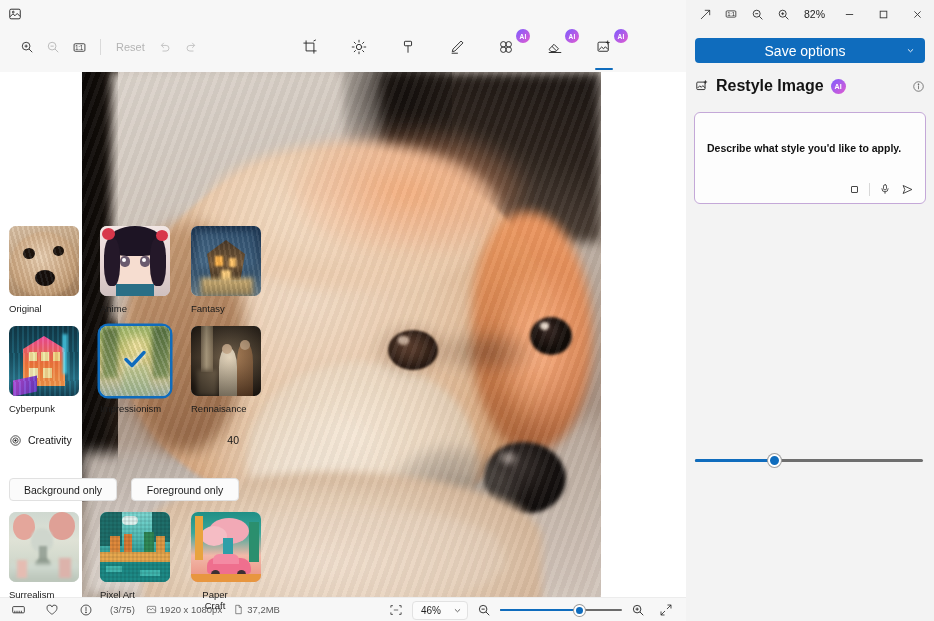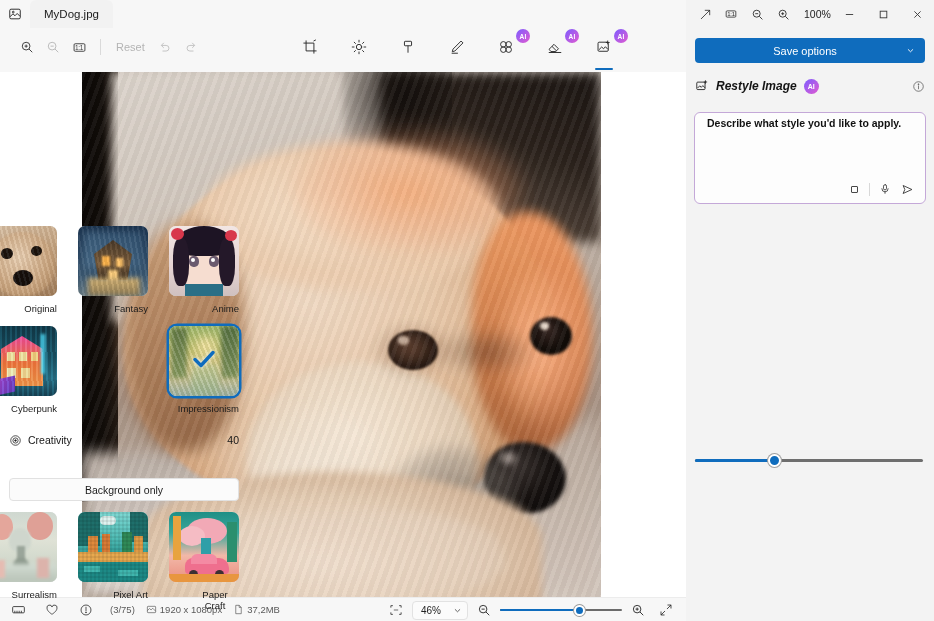--- a/index.html
+++ b/index.html
@@ -135,51 +135,51 @@
     width: 34px; height: 28px; display: flex; align-items: center; justify-content: center;
     color: #3a3a3a; cursor: pointer;
   }
 
   .actions {
     position: absolute; left: 0; top: 38px; width: 248px;
     display: flex; gap: 10px; padding: 0 9px;
   }
   .btn-primary {
     flex: 1; height: 25px; background: #0f6cbd; color: #fff;
-    border: none; border-radius: 4px; font-size: 11px;
+    border: none; border-radius: 4px; font-size: 14px;
     display: flex; align-items: center; justify-content: center; gap: 0;
     position: relative; cursor: pointer; font-family: inherit;
   }
   .btn-primary .lbl { margin-right: 10px; }
   .btn-secondary {
     flex: 1; height: 25px; background: #fbfbfb; color: #1b1b1b;
     border: 1px solid #e0e0e0; border-radius: 4px; font-size: 10.5px;
     display: flex; align-items: center; justify-content: center;
     cursor: pointer; font-family: inherit;
   }
 
   .section-head {
     position: absolute; left: 0; top: 76px; width: 248px; height: 20px;
     display: flex; align-items: center; padding: 0 9px;
   }
   .sh-icon { color: #1b1b1b; display: flex; align-items: center; margin-right: 7px; }
-  .sh-title { font-size: 12px; font-weight: bold; color: #141414; font-style: italic; }
+  .sh-title { font-size: 16px; font-weight: bold; color: #141414; }
   .sh-ai {
     width: 15px; height: 15px; border-radius: 50%; margin-left: 7px;
     background: linear-gradient(135deg, #7b5cff 0%, #b05ce8 50%, #e05ad0 100%);
     color: #fff; font-size: 7px; font-weight: bold;
     display: flex; align-items: center; justify-content: center;
   }
   .sh-info { margin-left: auto; color: #505050; display: flex; align-items: center; cursor: pointer; }
 
   .promptbox {
     position: absolute; left: 694px; top: 112px; width: 232px; height: 92px;
     background: #fdfdfd; border: 1px solid #c4a8d8; border-radius: 6px;
   }
-  .pb-strong { position: absolute; left: 12px; top: 4px; font-size: 10.5px; font-weight: bold; color: #111; }
+  .pb-strong { position: absolute; left: 12px; top: 29px; font-size: 10.5px; font-weight: bold; color: #111; }
   .pb-hint {
     position: absolute; left: 12px; top: 26px; width: 206px;
     font-size: 10.5px; color: #3c3c3c; line-height: 14.5px;
   }
   .pb-tools {
     position: absolute; right: 7px; bottom: 4px; display: flex; align-items: center; gap: 0;
   }
   .pb-btn {
     width: 22px; height: 20px; display: flex; align-items: center; justify-content: center;
     color: #2a2a2a; cursor: pointer; border-radius: 3px;
@@ -187,21 +187,21 @@
   .pb-sep { width: 1px; height: 13px; background: #d8d8d8; margin: 0 4px; }
 
   
   .style-grid {
     position: absolute; left: 0; width: 248px;
     display: flex; justify-content: space-between; padding: 0 9px;
   }
   .style-grid.g1 { top: 226px; }
   .style-grid.g2 { top: 326px; }
   .style-grid.g3 { top: 512px; }
-  .style-item { width: 48px; display: flex; flex-direction: column; align-items: flex-end; cursor: pointer; }
+  .style-item { width: 48px; display: flex; flex-direction: column; align-items: flex-start; cursor: pointer; }
   .thumb {
     position: relative; width: 70px; height: 70px; border-radius: 7px; overflow: hidden;
     background: #ddd;
   }
   .thumb .px { position: absolute; }
   .style-item.selected .thumb {
     box-shadow: 0 0 0 2.5px #0f6cbd; border-radius: 8px;
   }
   .check {
     position: absolute; left: 50%; top: 50%; transform: translate(-50%,-50%);
@@ -244,23 +244,20 @@
   <div class="editor">
 
     <div class="titlebar">
       <div class="app-icon">
         <svg width="14" height="14" viewBox="0 0 16 16" fill="none" stroke="#2b2b2b" stroke-width="1.1">
           <rect x="2" y="2.5" width="12" height="11" rx="1.5"></rect>
           <path d="M2.4 11l3.3-3.2 2.3 2.2 2.5-2.6 3.1 3.1"></path>
           <circle cx="6" cy="5.8" r="1"></circle>
         </svg>
       </div>
-      <div class="tab">
-        <span>MyDog.jpg</span>
-      </div>
     </div>
 
     <div class="toolbar">
       <div class="tb-left">
         <div class="tb-btn">
           <svg width="14" height="14" viewBox="0 0 16 16" fill="none" stroke="#3a3a3a" stroke-width="1.1">
             <circle cx="7" cy="7" r="4.4"></circle>
               <path d="M10.3 10.3L14 14"></path>
               <path d="M5.2 7h3.6M7 5.2v3.6"></path>
           </svg>
@@ -558,21 +555,21 @@
             <path d="M5.2 7h3.6"></path>
         </svg>
       </div>
       <div class="pt-btn">
         <svg width="13" height="13" viewBox="0 0 16 16" fill="none" stroke="#2b2b2b" stroke-width="1.1">
           <circle cx="7" cy="7" r="4.3"></circle>
             <path d="M10.3 10.3L14 14"></path>
             <path d="M5.2 7h3.6M7 5.2v3.6"></path>
         </svg>
       </div>
-      <div class="pt-zoom">100%</div>
+      <div class="pt-zoom">82%</div>
 
       <div class="wincontrols">
         <div class="wc">
           <svg width="11" height="11" viewBox="0 0 12 12" stroke="currentColor" stroke-width="1">
               <path d="M2 6h8"></path>
             </svg>
         </div>
         <div class="wc">
           <svg width="11" height="11" viewBox="0 0 12 12" fill="none" stroke="currentColor" stroke-width="1">
               <rect x="2.4" y="2.4" width="7.2" height="7.2"></rect>
@@ -643,51 +640,51 @@
     <div class="style-item">
       <div class="thumb">
         <div class="px" style="left:0;top:0;width:70px;height:70px;background:linear-gradient(160deg,#d9c2a7 0%,#c6a683 45%,#9f7b58 100%);"></div>
         <div class="px" style="left:2px;top:6px;width:66px;height:64px;border-radius:50% 50% 45% 45%;background:radial-gradient(ellipse at 45% 40%,#e8cfb2 0%,#cda983 55%,#a88057 100%);filter:blur(1px);"></div>
         <div class="px" style="left:14px;top:22px;width:12px;height:11px;border-radius:50%;background:#150e09;"></div>
         <div class="px" style="left:44px;top:20px;width:11px;height:10px;border-radius:50%;background:#150e09;"></div>
         <div class="px" style="left:26px;top:44px;width:20px;height:16px;border-radius:50%;background:#0e0907;filter:blur(.6px);"></div>
         <div class="px" style="left:0;top:0;width:70px;height:70px;background:repeating-linear-gradient(75deg,rgba(255,255,255,.09) 0 2px,rgba(90,60,40,.09) 2px 5px);"></div>
       </div>
       <div class="style-label">Original</div>
-    </div>
-    <div class="style-item">
-      <div class="thumb">
-        <div class="px" style="left:0;top:0;width:70px;height:70px;background:linear-gradient(180deg,#1d3550 0%,#2e4a66 40%,#3d5a73 70%,#6d7f86 100%);"></div>
-        <div class="px" style="left:6px;top:6px;width:58px;height:36px;background:linear-gradient(200deg,#31506e 0%,#4a6d8a 100%);filter:blur(3px);"></div>
-        <div class="px" style="left:16px;top:14px;width:38px;height:40px;background:linear-gradient(180deg,#4a3826 0%,#7a5b38 60%,#3b2c1d 100%);clip-path:polygon(50% 0,100% 35%,88% 100%,12% 100%,0 35%);"></div>
-        <div class="px" style="left:24px;top:30px;width:8px;height:10px;background:#ffb347;filter:blur(1px);"></div>
-        <div class="px" style="left:38px;top:32px;width:7px;height:9px;background:#ffc266;filter:blur(1px);"></div>
-        <div class="px" style="left:30px;top:44px;width:10px;height:12px;background:#ffcf7a;filter:blur(1.5px);"></div>
-        <div class="px" style="left:10px;top:52px;width:52px;height:18px;background:linear-gradient(180deg,#d8b472 0%,#8e7a52 100%);filter:blur(2.5px);"></div>
-        <div class="px" style="left:0;top:0;width:70px;height:70px;background:repeating-linear-gradient(80deg,rgba(255,255,255,.06) 0 2px,rgba(0,20,40,.08) 2px 5px);"></div>
-      </div>
-      <div class="style-label">Fantasy</div>
     </div>
     <div class="style-item">
       <div class="thumb">
         <div class="px" style="left:0;top:0;width:70px;height:70px;background:linear-gradient(180deg,#f2e6e4 0%,#e5d3d2 60%,#cfc0bf 100%);"></div>
         <div class="px" style="left:12px;top:4px;width:46px;height:62px;border-radius:45% 45% 42% 42%;background:#f6ddd0;"></div>
         <div class="px" style="left:8px;top:0;width:54px;height:30px;border-radius:50% 50% 35% 35%;background:#1d1424;"></div>
         <div class="px" style="left:4px;top:12px;width:16px;height:48px;border-radius:40%;background:#241829;"></div>
         <div class="px" style="left:50px;top:12px;width:16px;height:48px;border-radius:40%;background:#241829;"></div>
         <div class="px" style="left:20px;top:30px;width:10px;height:11px;border-radius:45%;background:#6a5a6e;"></div>
         <div class="px" style="left:40px;top:30px;width:10px;height:11px;border-radius:45%;background:#6a5a6e;"></div>
         <div class="px" style="left:22px;top:32px;width:4px;height:4px;border-radius:50%;background:#fff;"></div>
         <div class="px" style="left:42px;top:32px;width:4px;height:4px;border-radius:50%;background:#fff;"></div>
         <div class="px" style="left:2px;top:2px;width:13px;height:12px;border-radius:50%;background:#d8374b;"></div>
         <div class="px" style="left:56px;top:4px;width:12px;height:11px;border-radius:50%;background:#d8374b;"></div>
         <div class="px" style="left:16px;top:58px;width:38px;height:12px;background:#2a6f86;"></div>
       </div>
       <div class="style-label">Anime</div>
     </div>
+    <div class="style-item">
+      <div class="thumb">
+        <div class="px" style="left:0;top:0;width:70px;height:70px;background:linear-gradient(180deg,#1d3550 0%,#2e4a66 40%,#3d5a73 70%,#6d7f86 100%);"></div>
+        <div class="px" style="left:6px;top:6px;width:58px;height:36px;background:linear-gradient(200deg,#31506e 0%,#4a6d8a 100%);filter:blur(3px);"></div>
+        <div class="px" style="left:16px;top:14px;width:38px;height:40px;background:linear-gradient(180deg,#4a3826 0%,#7a5b38 60%,#3b2c1d 100%);clip-path:polygon(50% 0,100% 35%,88% 100%,12% 100%,0 35%);"></div>
+        <div class="px" style="left:24px;top:30px;width:8px;height:10px;background:#ffb347;filter:blur(1px);"></div>
+        <div class="px" style="left:38px;top:32px;width:7px;height:9px;background:#ffc266;filter:blur(1px);"></div>
+        <div class="px" style="left:30px;top:44px;width:10px;height:12px;background:#ffcf7a;filter:blur(1.5px);"></div>
+        <div class="px" style="left:10px;top:52px;width:52px;height:18px;background:linear-gradient(180deg,#d8b472 0%,#8e7a52 100%);filter:blur(2.5px);"></div>
+        <div class="px" style="left:0;top:0;width:70px;height:70px;background:repeating-linear-gradient(80deg,rgba(255,255,255,.06) 0 2px,rgba(0,20,40,.08) 2px 5px);"></div>
+      </div>
+      <div class="style-label">Fantasy</div>
+    </div>
   </div>
 
   <div class="style-grid g2">
     <div class="style-item">
       <div class="thumb">
         <div class="px" style="left:0;top:0;width:70px;height:70px;background:linear-gradient(180deg,#123a4a 0%,#1a5568 45%,#2a7288 75%,#174457 100%);"></div>
         <div class="px" style="left:14px;top:10px;width:42px;height:50px;background:linear-gradient(180deg,#ff4d9e 0%,#ff7b3d 55%,#ff9a4a 100%);clip-path:polygon(50% 0,100% 26%,100% 100%,0 100%,0 26%);"></div>
         <div class="px" style="left:20px;top:26px;width:8px;height:9px;background:#ffe9a0;"></div>
         <div class="px" style="left:32px;top:26px;width:8px;height:9px;background:#ffe9a0;"></div>
         <div class="px" style="left:44px;top:26px;width:7px;height:9px;background:#ffd580;"></div>
@@ -707,20 +704,33 @@
         <div class="px" style="left:52px;top:0;width:18px;height:52px;background:linear-gradient(180deg,#4f6a3c 0%,#7d9059 100%);filter:blur(2px);"></div>
         <div class="px" style="left:22px;top:38px;width:28px;height:32px;background:linear-gradient(180deg,#c7c98e 0%,#9bb397 100%);filter:blur(2.5px);"></div>
         <div class="px" style="left:0;top:0;width:70px;height:70px;background:repeating-linear-gradient(68deg,rgba(255,255,255,.14) 0 2px,rgba(90,110,60,.14) 2px 5px);"></div>
         <div class="check">
           <svg width="28" height="28" viewBox="0 0 28 28" fill="none" stroke="#0f6cbd" stroke-width="3.4" stroke-linecap="round" stroke-linejoin="round">
             <path d="M5 14.5l6 6L23 7.5"></path>
           </svg>
         </div>
       </div>
       <div class="style-label">Impressionism</div>
+    </div>
+    <div class="style-item">
+      <div class="thumb">
+        <div class="px" style="left:0;top:0;width:70px;height:70px;background:linear-gradient(180deg,#33291f 0%,#4a3b2b 45%,#2b2118 100%);"></div>
+        <div class="px" style="left:10px;top:0;width:12px;height:46px;background:linear-gradient(90deg,#8e7c62 0%,#cbb896 45%,#7d6b52 100%);"></div>
+        <div class="px" style="left:6px;top:44px;width:20px;height:26px;background:#6a5a45;filter:blur(2px);"></div>
+        <div class="px" style="left:28px;top:22px;width:18px;height:48px;border-radius:40% 40% 0 0;background:linear-gradient(180deg,#e0d5c2 0%,#b8a98f 100%);"></div>
+        <div class="px" style="left:31px;top:18px;width:10px;height:10px;border-radius:50%;background:#c2a487;"></div>
+        <div class="px" style="left:46px;top:18px;width:16px;height:52px;border-radius:35% 35% 0 0;background:linear-gradient(180deg,#9b6b42 0%,#7a4f2f 100%);"></div>
+        <div class="px" style="left:49px;top:14px;width:10px;height:10px;border-radius:50%;background:#c9a583;"></div>
+        <div class="px" style="left:0;top:0;width:70px;height:70px;background:radial-gradient(ellipse at 55% 45%,rgba(255,230,190,.22) 0%,rgba(0,0,0,.45) 85%);"></div>
+      </div>
+      <div class="style-label">Rennaisance</div>
     </div>
   </div>
 
   <div class="creativity-head">
     <span class="ch-icon">
       <svg width="13" height="13" viewBox="0 0 18 18" fill="none" stroke="#1f1f1f" stroke-width="1.05">
         <circle cx="9" cy="9" r="6.6"></circle>
           <circle cx="9" cy="9" r="3.6"></circle>
           <circle cx="9" cy="9" r="1.1" fill="#1f1f1f"></circle>
       </svg>
@@ -731,20 +741,23 @@
   <div class="cslider">
     <div class="ctrack-bg"></div>
     <div class="ctrack-fill" id="cfill" style="width: 35%;"></div>
     <div class="cthumb" id="cthumb" style="left: calc(35% - 6.5px);"></div>
   </div>
 
   <div class="seg-row">
     <button class="seg-btn">
       <span>Background only</span>
     </button>
+    <button class="seg-btn">
+      <span>Foreground only</span>
+    </button>
   </div>
 
   <div class="style-grid g3">
     <div class="style-item">
       <div class="thumb">
         <div class="px" style="left:0;top:0;width:70px;height:70px;background:linear-gradient(180deg,#cfd8d0 0%,#dfe2d6 40%,#c4cfc2 100%);"></div>
         <div class="px" style="left:4px;top:2px;width:22px;height:26px;border-radius:50%;background:#e4a69b;"></div>
         <div class="px" style="left:40px;top:0;width:26px;height:28px;border-radius:50%;background:#dfa096;"></div>
         <div class="px" style="left:22px;top:16px;width:22px;height:24px;border-radius:50% 50% 40% 40%;background:#cfd6cd;filter:blur(1px);"></div>
         <div class="px" style="left:30px;top:34px;width:8px;height:16px;background:#9aa59a;filter:blur(1px);"></div>

